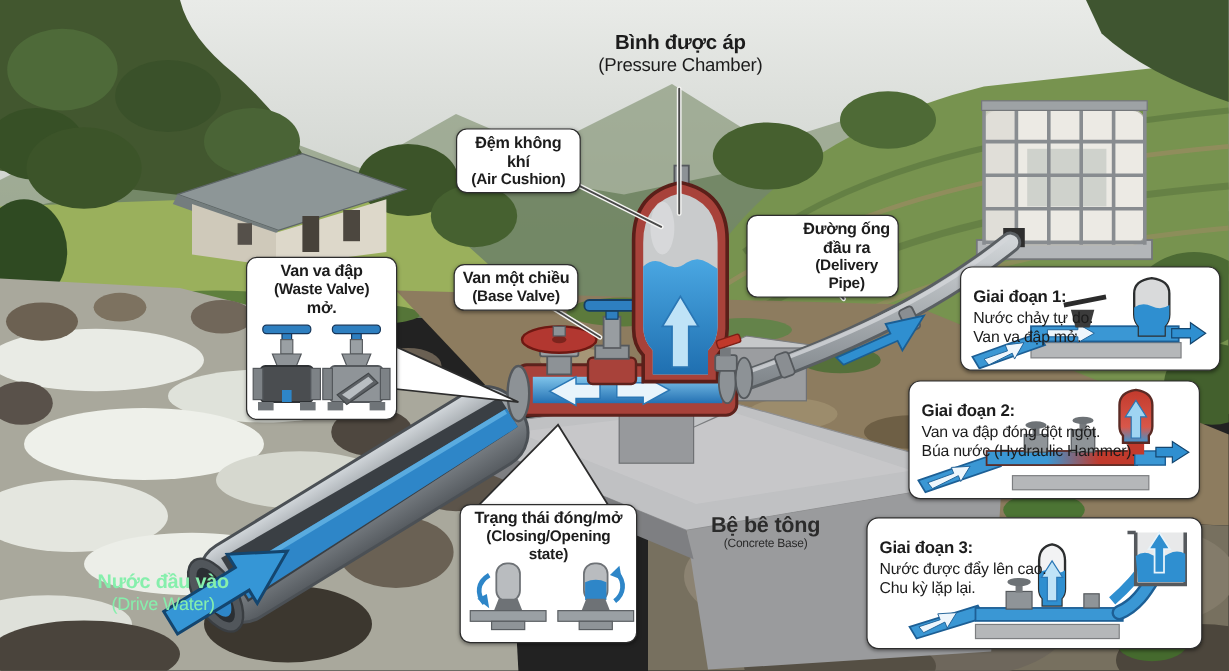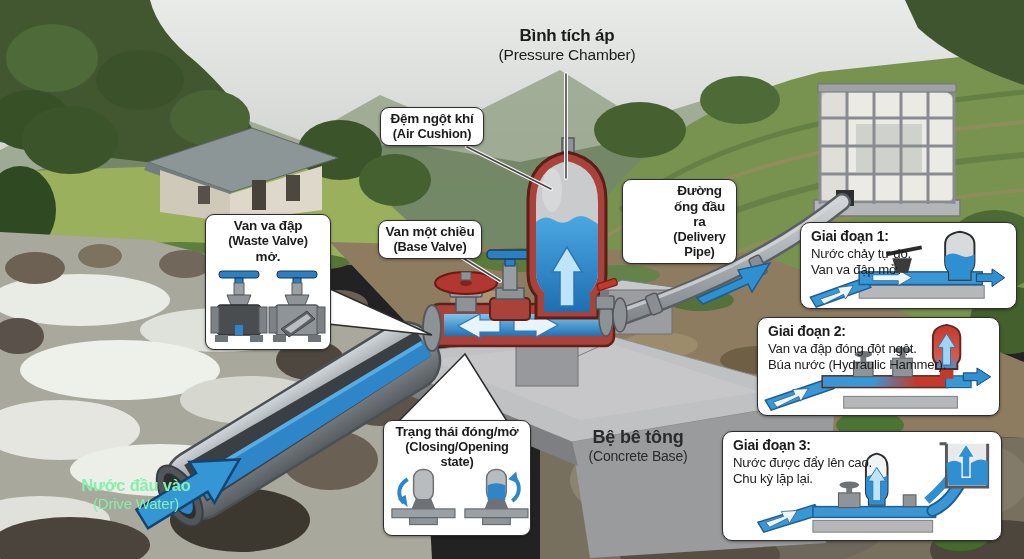--- a/index.html
+++ b/index.html
@@ -14,21 +14,21 @@
            box-shadow:0 1px 3px rgba(0,0,0,.35);text-align:center;
            line-height:1.16;letter-spacing:-0.2px;padding:3px 4px;box-sizing:border-box;}
   .callout .vi{font-weight:bold;font-size:13.5px;}
   .callout .en{font-size:12.8px;font-weight:bold;}
   .floatlabel{position:absolute;z-index:3;text-align:center;letter-spacing:-0.2px;line-height:1.18;}
   .floatlabel .vi{font-weight:bold;}
   .stagebox{position:absolute;z-index:3;background:var(--box-bg,#fff);
             border:1.6px solid var(--box-border,#2d2d2d);border-radius:10px;
             box-shadow:0 1px 3px rgba(0,0,0,.4);overflow:hidden;box-sizing:border-box;}
   .stagebox .art{position:absolute;left:0;top:0;width:100%;height:100%;}
-  .stagebox .txt{position:absolute;left:10px;top:5px;z-index:1;text-align:left;
+  .stagebox .txt{position:absolute;left:10px;top:16px;z-index:1;text-align:left;
                  line-height:1.26;letter-spacing:-0.2px;font-size:13.2px;}
   .stagebox .txt .t{font-weight:bold;font-size:14px;}
   .minisvg{position:absolute;left:0;bottom:4px;width:100%;}
 </style>
 </head>
 <body>
 
 <div id="stage">
 
   <svg class="layer bg" viewBox="0 0 1024 559">
@@ -260,40 +260,40 @@
       <path d="M676,215 L703,249" stroke="#f5f5f3" stroke-width="4"></path>
         <path d="M676,215 L703,249" stroke="#4a4a4a" stroke-width="1.6"></path>
       <path d="M458,255 L500,281" stroke="#f5f5f3" stroke-width="4"></path>
         <path d="M458,255 L500,281" stroke="#4a4a4a" stroke-width="1.6"></path>
     </g>
     <polygon points="328,288 432,335 328,324" fill="#ffffff" stroke="#2d2d2d" stroke-width="1.5"></polygon>
     <polygon points="465,354 394,426 510,426" fill="#ffffff" stroke="#2d2d2d" stroke-width="1.5"></polygon>
   </svg>
 
   <div class="floatlabel" style="left:455px;top:26px;width:224px;">
-    <div class="vi" style="font-size:17px;">Bình tích áp</div>
+    <div class="vi" style="font-size:17px;">Bình được áp</div>
     <div style="font-size:15.5px;">(Pressure Chamber)</div>
   </div>
 
   <div class="floatlabel" style="left:568px;top:427px;width:140px;color:#2b2b2b;">
     <div class="vi" style="font-size:18px;">Bệ bê tông</div>
-    <div style="font-size:14px;">(Concrete Base)</div>
+    <div style="font-size:10px;">(Concrete Base)</div>
   </div>
 
   <div class="floatlabel" style="left:38px;top:476px;width:196px;color:#86efac;">
     <div class="vi" style="font-size:16.5px;">Nước đầu vào</div>
     <div style="font-size:15px;">(Drive Water)</div>
   </div>
 
   <div class="callout" style="left:380px;top:107px;width:104px;">
-    <div class="vi">Đệm ngột khí</div>
+    <div class="vi">Đệm không khí</div>
     <div class="en">(Air Cushion)</div>
   </div>
 
-  <div class="callout" style="left:622px;top:179px;width:115px;padding-left:44px;">
+  <div class="callout" style="left:622px;top:179px;width:127px;padding-left:44px;">
     <div class="vi">Đường ống đầu ra</div>
     <div class="en">(Delivery Pipe)</div>
   </div>
 
   <div class="callout" style="left:378px;top:220px;width:104px;">
     <div class="vi">Van một chiều</div>
     <div class="en">(Base Valve)</div>
   </div>
 
   <div class="callout" style="left:205px;top:214px;width:126px;height:136px;">

